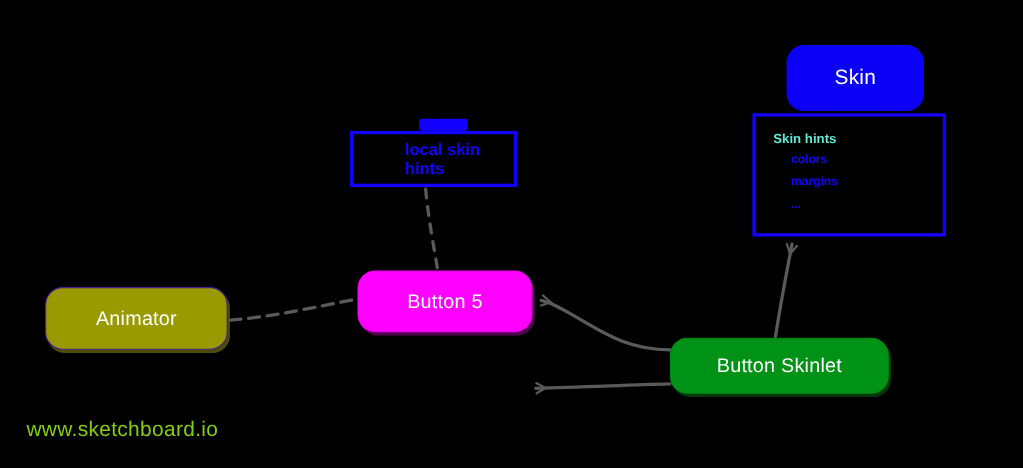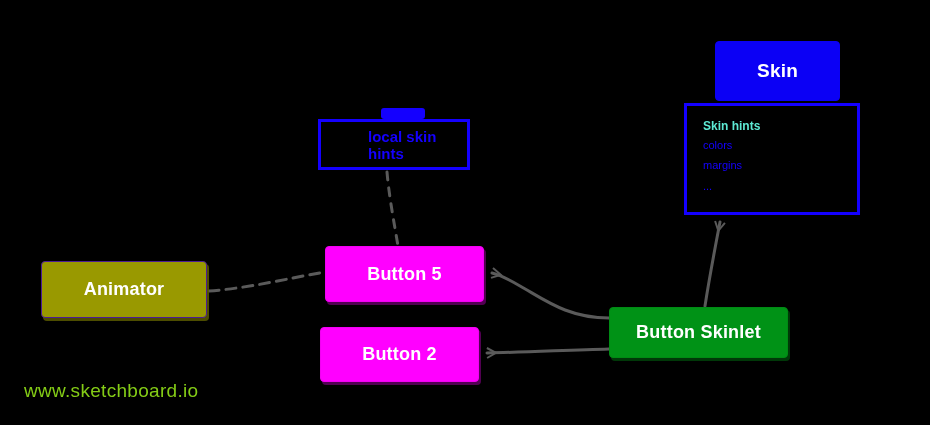--- a/index.html
+++ b/index.html
@@ -22,23 +22,23 @@
   .node {
     position: absolute;
     box-sizing: border-box;
     display: flex;
     align-items: center;
     justify-content: center;
     text-align: center;
   }
   
   .filled {
-    border-radius: 4px;
+    border-radius: 16px;
     color: #ffffff;
-    font-weight: bold;
+    font-weight: normal;
     letter-spacing: 0.2px;
     align-items: center;
   }
   .skin-node {
     background: #0B00F5;
     border: 1px solid #0B00F5;
     font-size: 19px;
   }
   .animator-node {
     background: #999900;
@@ -72,24 +72,24 @@
   }
   .sh-title {
     color: #5eead4;
     font-weight: bold;
     font-size: 12px;
     line-height: 1.1;
     margin: 0 0 6px 0;
   }
   .sh-item {
     color: #1400FF;
-    font-weight: normal;
+    font-weight: bold;
     font-size: 11px;
     line-height: 1.2;
-    margin: 0 0 7px 0;
+    margin: 0 0 7px 16px;
   }
   .local-hints-box {
     display: flex;
     align-items: center;
     justify-content: center;
   }
   .local-hints-label {
     color: #1400FF;
     font-weight: bold;
     font-size: 15px;
@@ -159,23 +159,20 @@
   <div class="tab-marker" style="left:381px; top:108px; width:44px; height:11px;"></div>
 
   <div class="node filled animator-node" style="left:41px; top:261px; width:166px; height:57px;">
     <span>Animator</span>
   </div>
 
   <div class="node filled magenta-node" style="left:325px; top:246px; width:159px; height:56px;">
     <span>Button 5</span>
   </div>
 
-  <div class="node filled magenta-node" style="left:320px; top:327px; width:159px; height:55px;">
-    <span>Button 2</span>
-  </div>
 
-  <div class="node filled green-node" style="left:609px; top:307px; width:179px; height:51px;">
+  <div class="node filled green-node" style="left:609px; top:307px; width:199px; height:51px;">
     <span>Button Skinlet</span>
   </div>
 
   <div class="watermark" style="left:24px; top:380px;">www.sketchboard.io</div>
 
 </div>
 
 </body></html>

